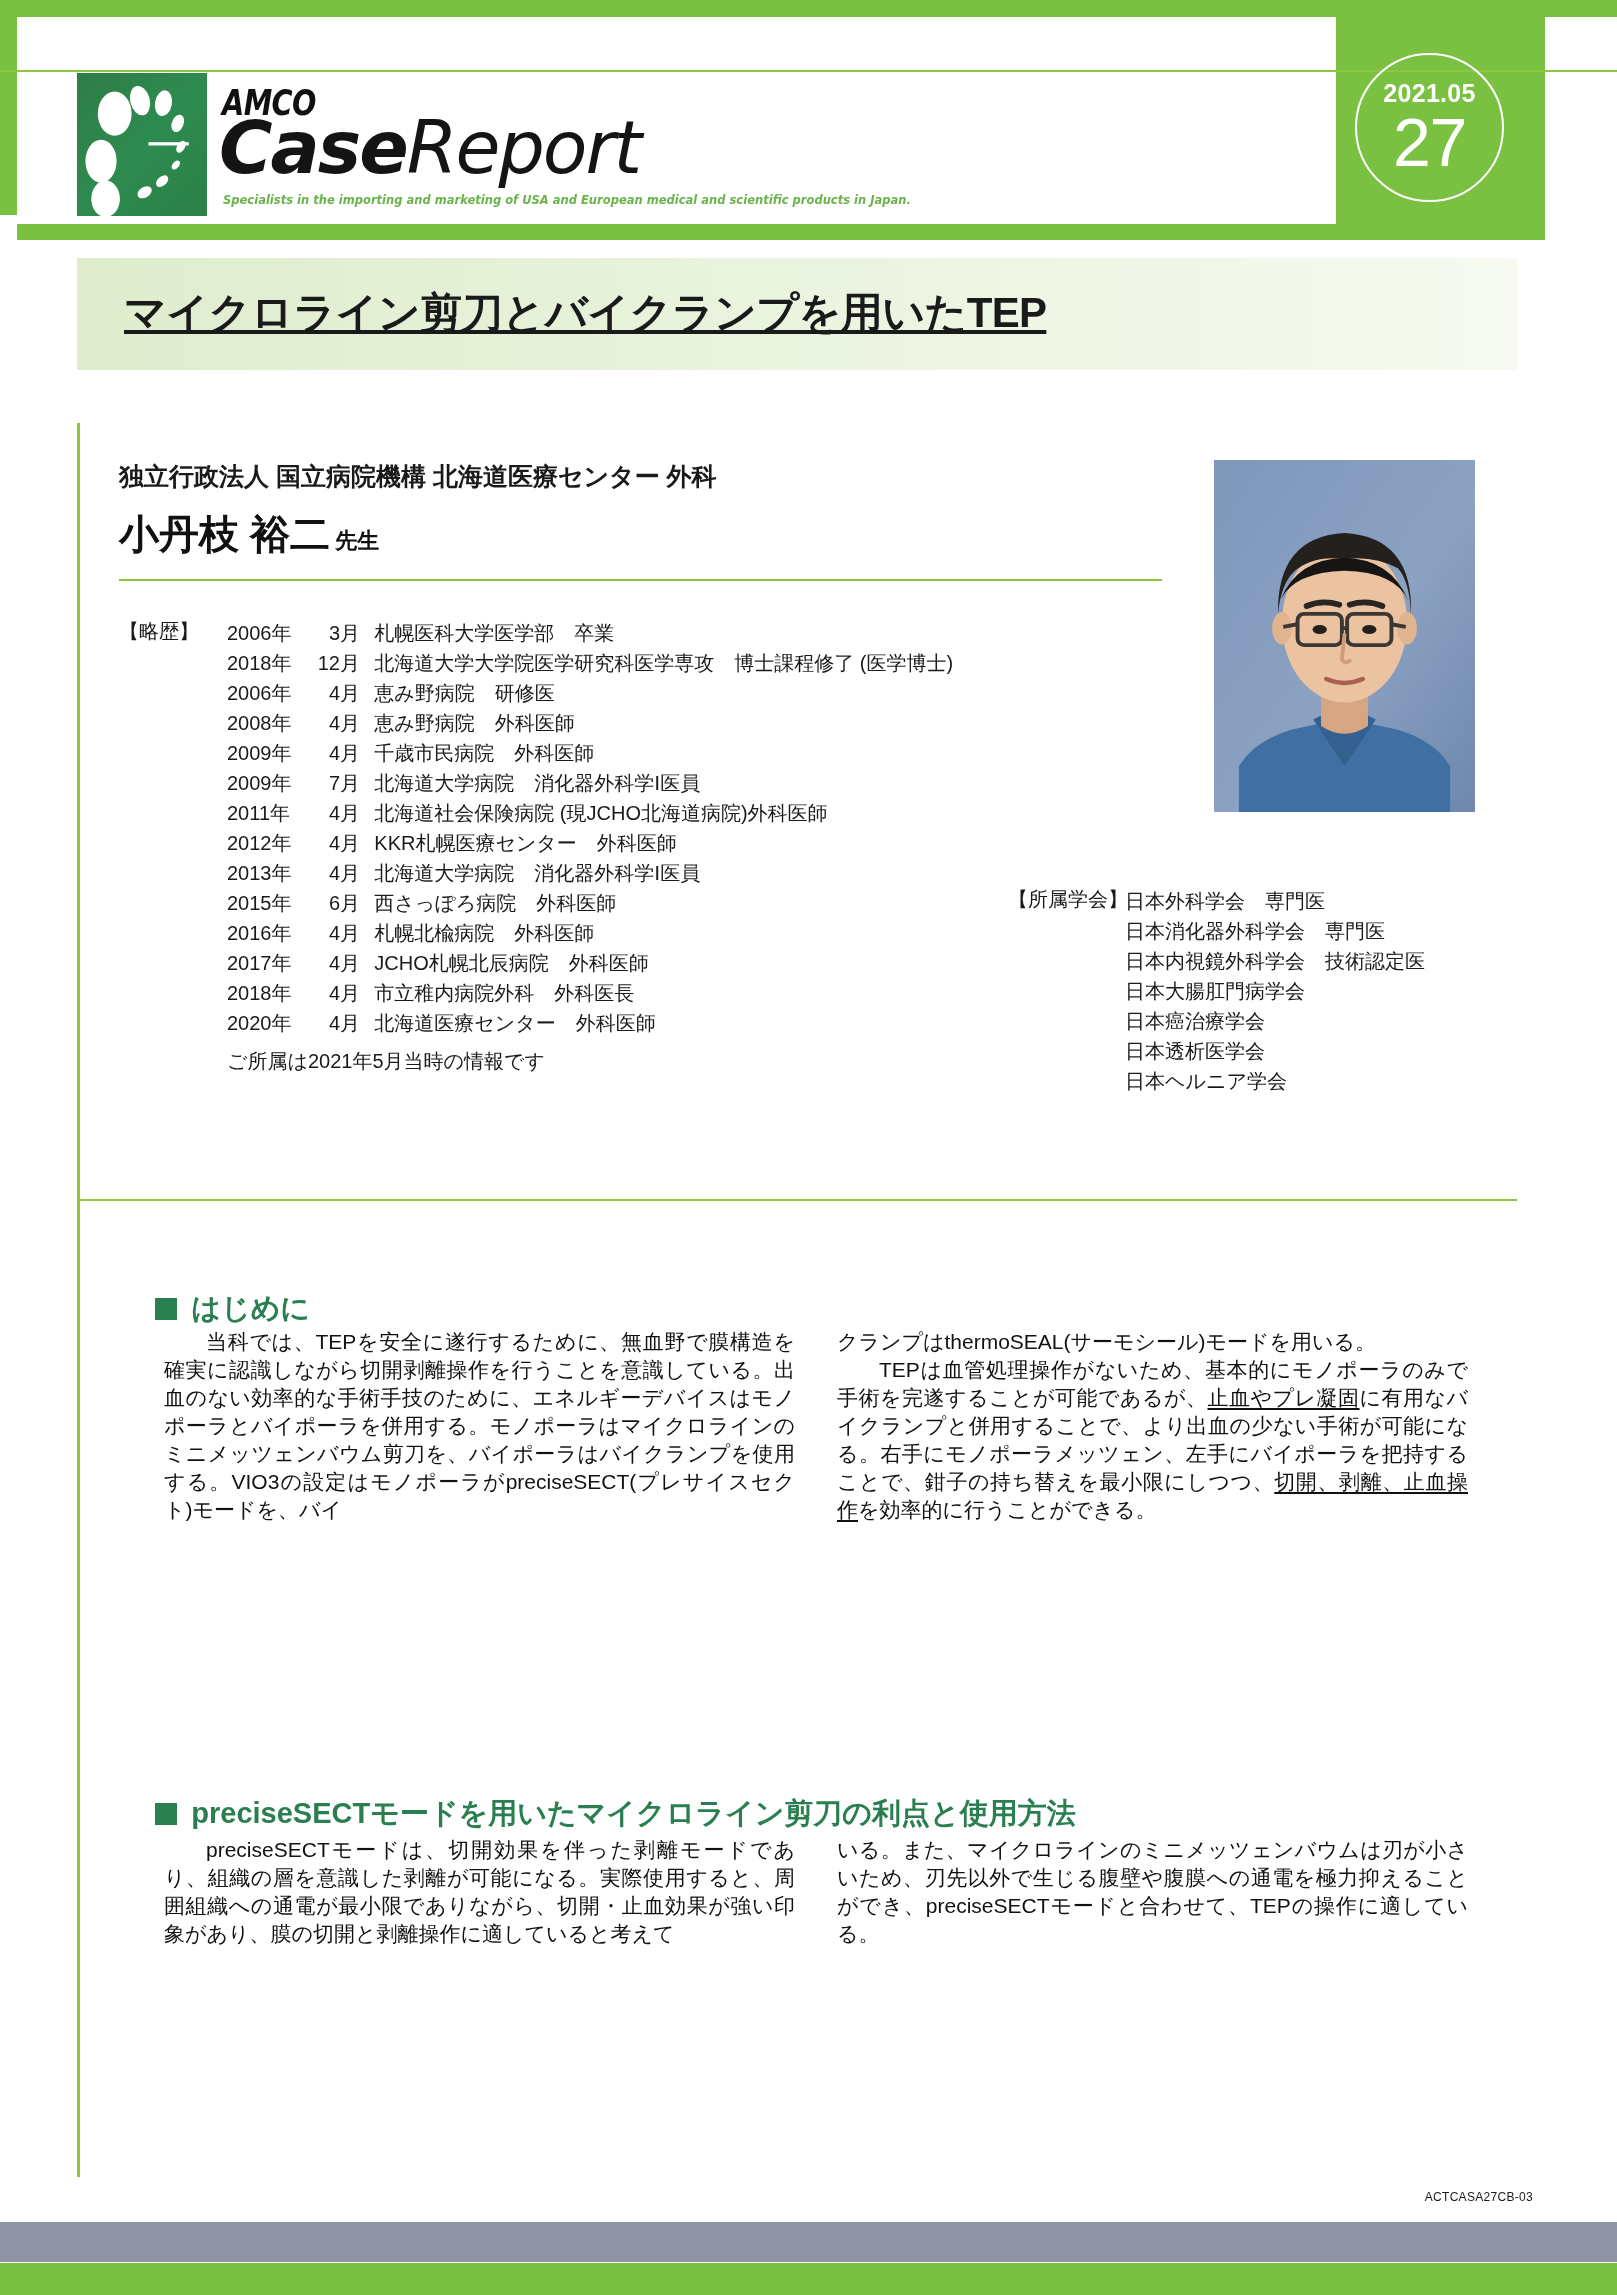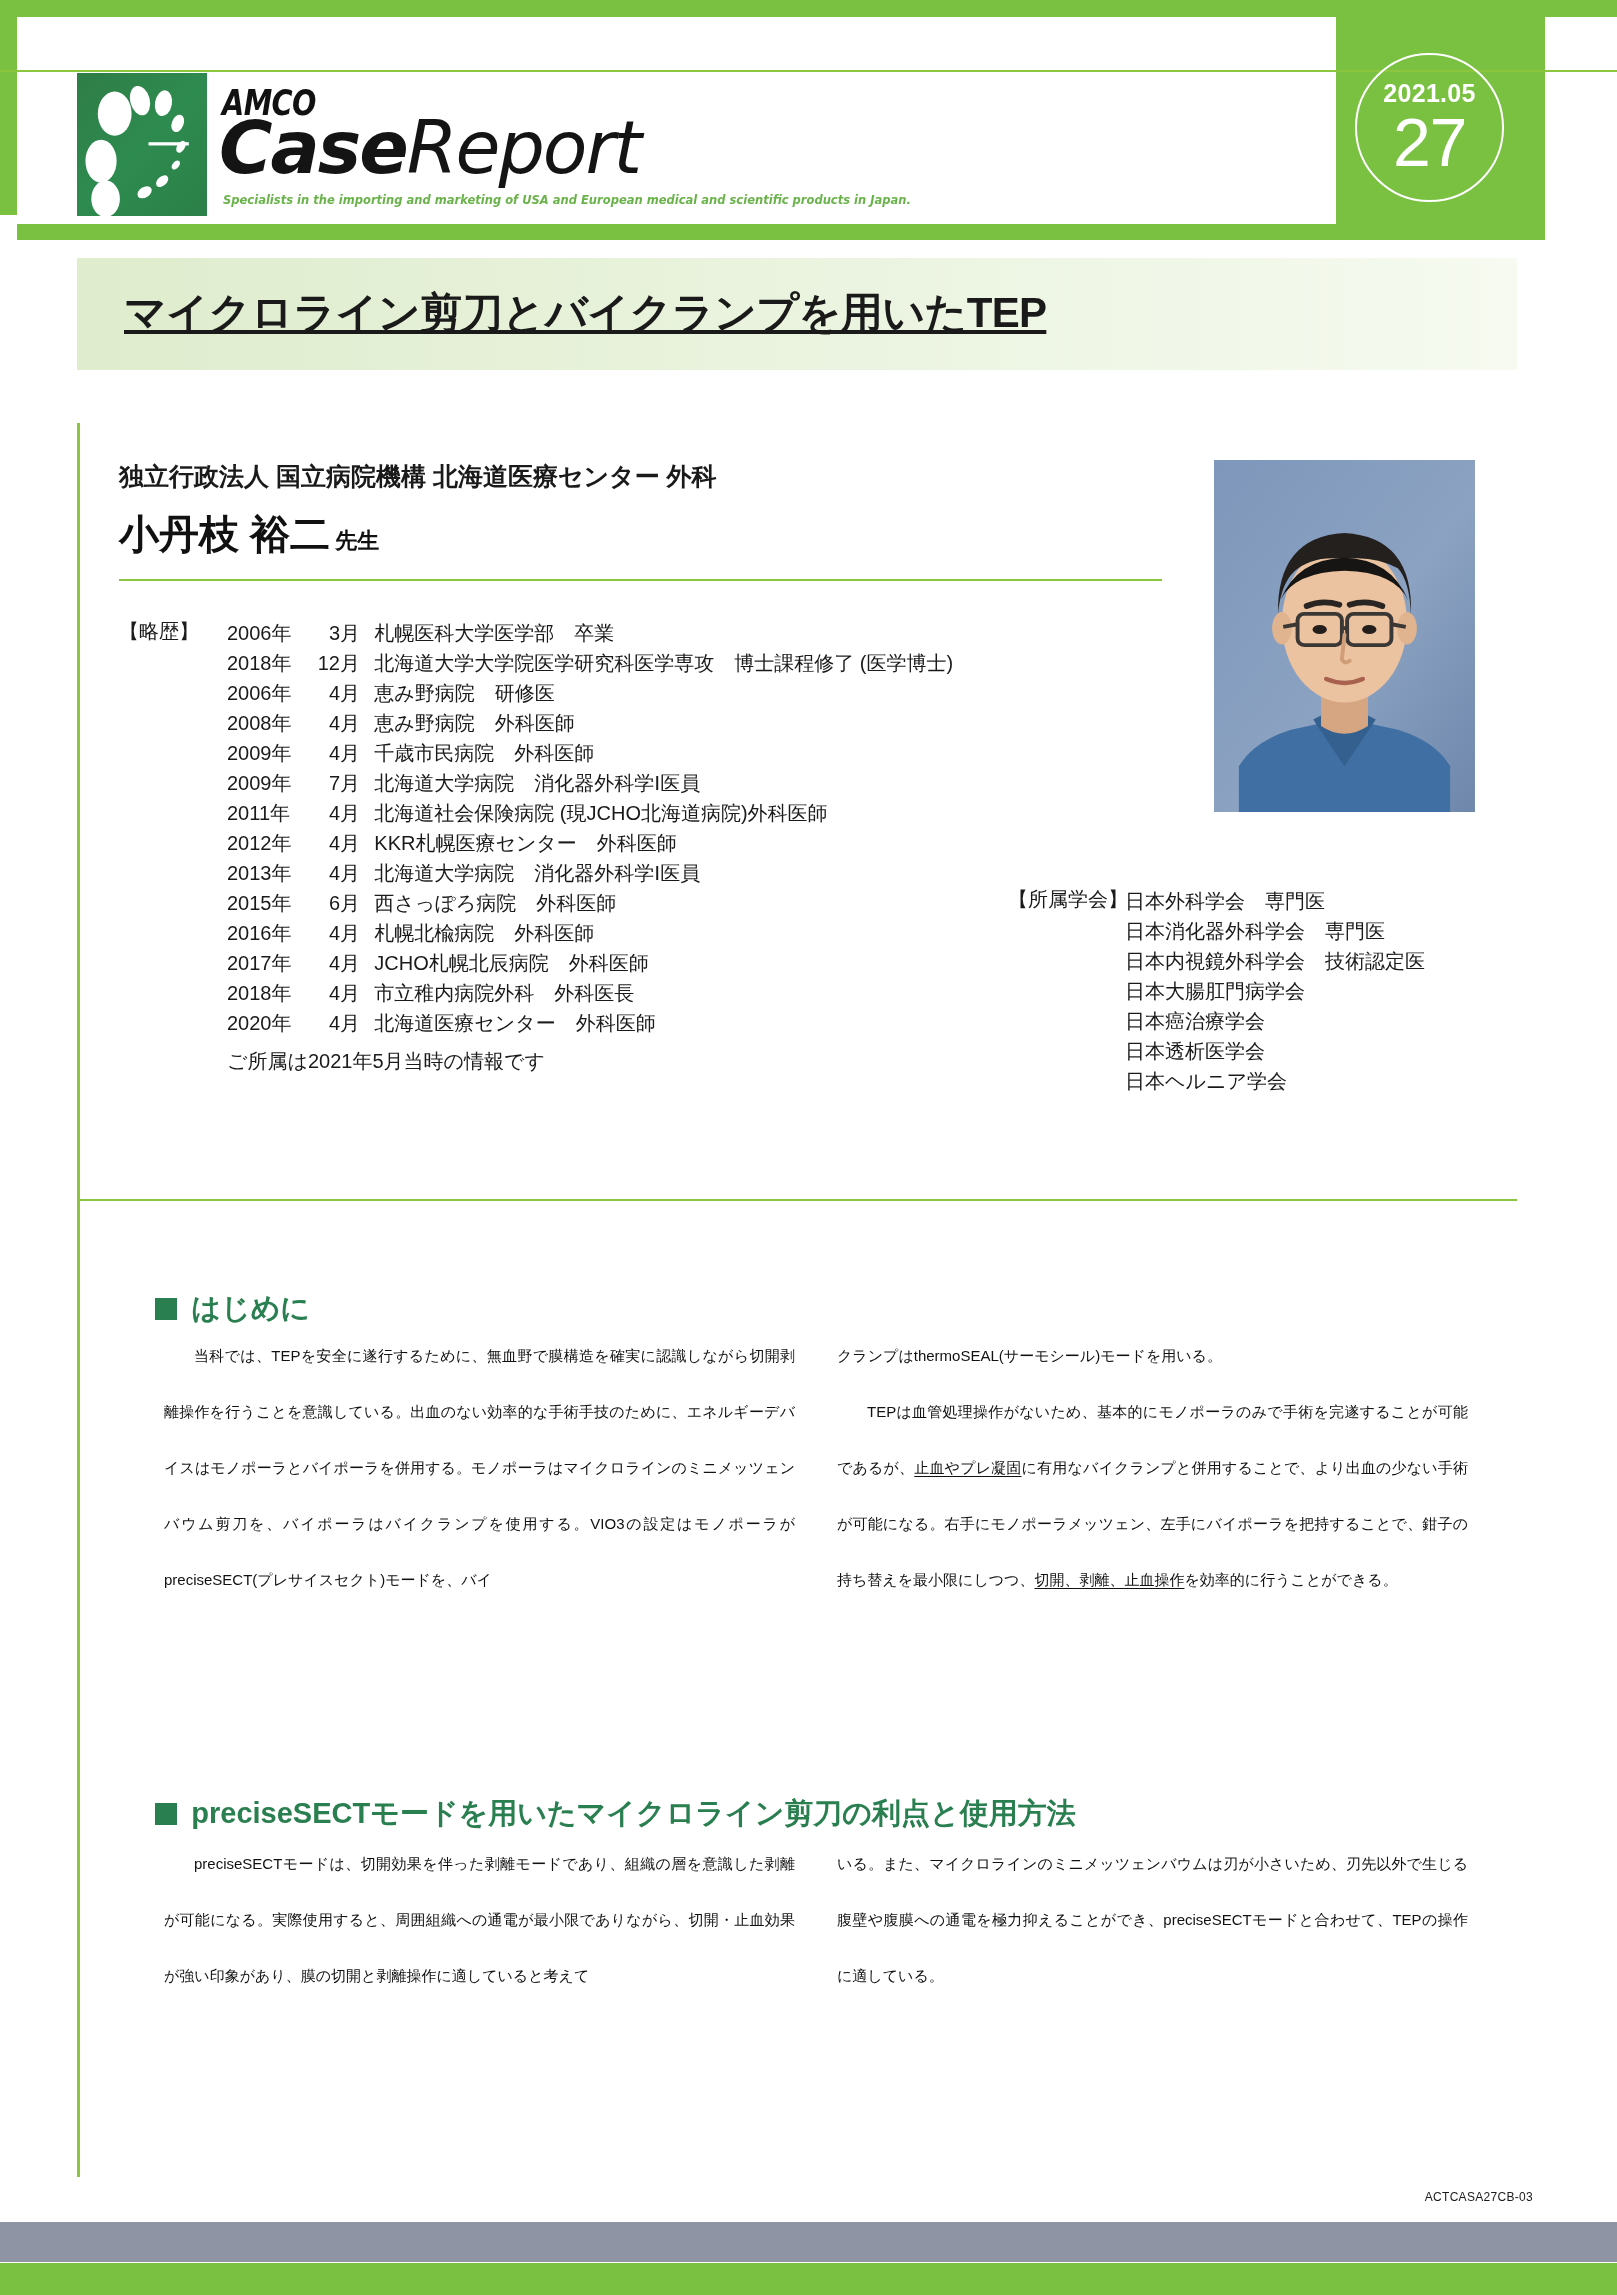--- a/index.html
+++ b/index.html
@@ -345,22 +345,22 @@
     height: 22px;
     background: #2a7f50;
     flex: 0 0 auto;
   }
 
   .sec1-head { left: 155px; top: 1257px; }
   .sec2-head { left: 155px; top: 1762px; }
 
   .col {
     position: absolute;
-    font-size: 15px;
-    line-height: 56px;
+    font-size: 21px;
+    line-height: 28px;
     color: #111;
     text-align: justify;
     text-justify: inter-character;
   }
   .col p {
     margin: 0;
     text-indent: 2em;
   }
   .col p.noindent {
     text-indent: 0;

